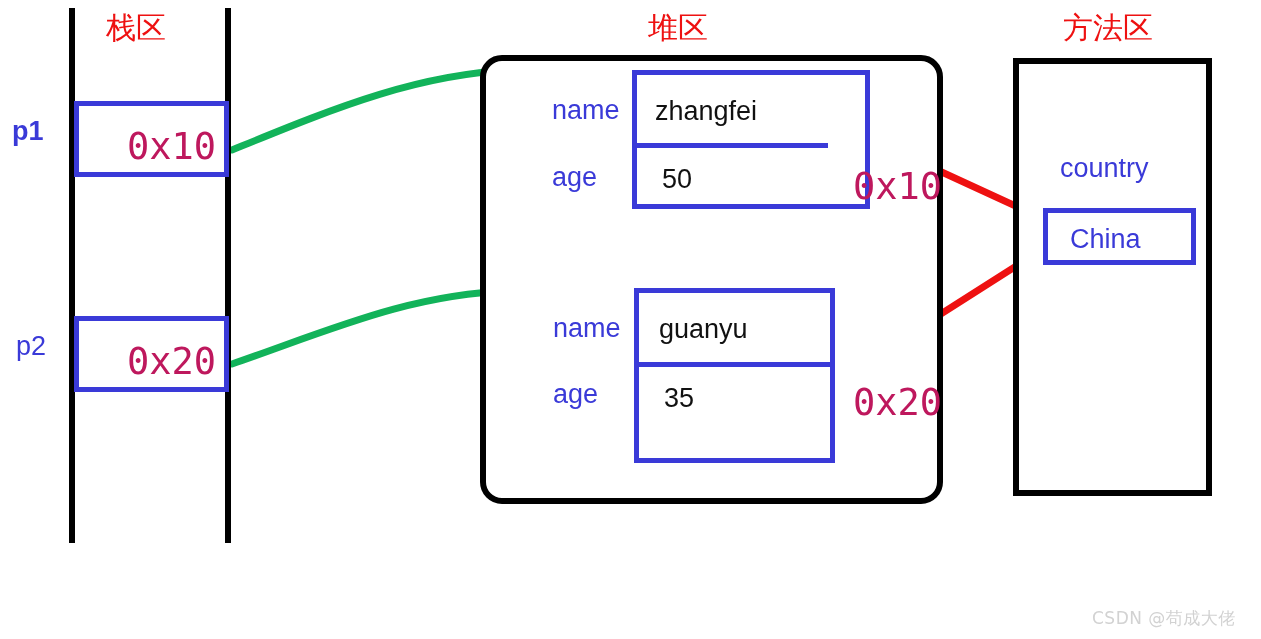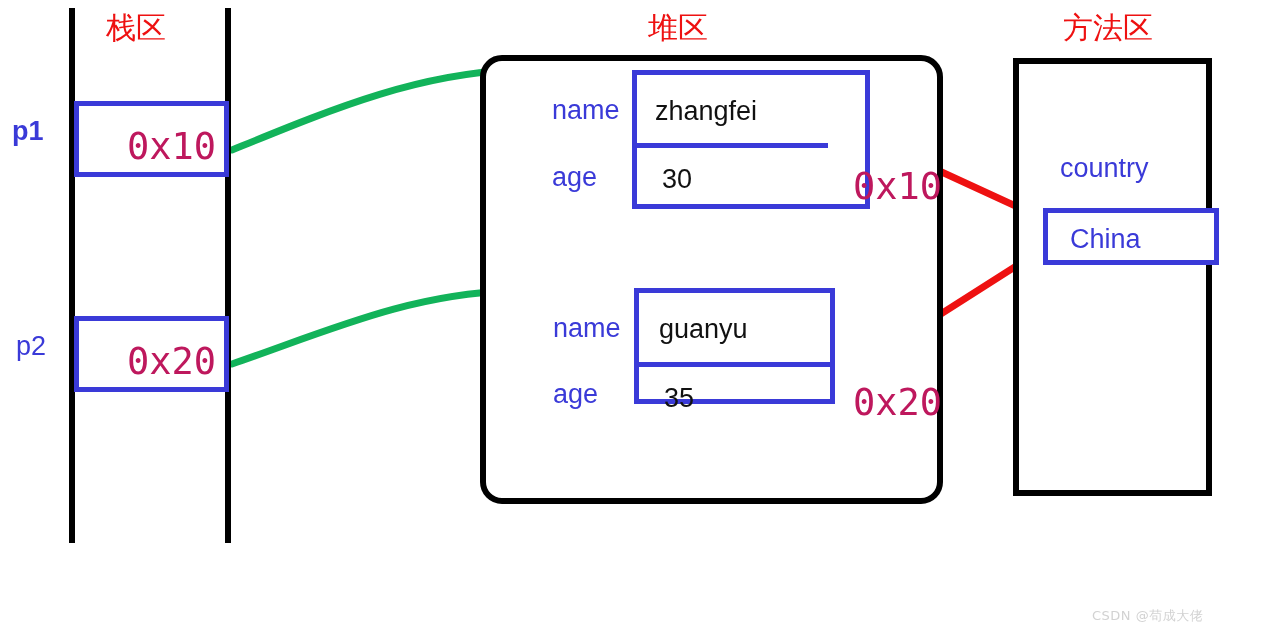--- a/index.html
+++ b/index.html
@@ -74,21 +74,21 @@
   .heap-box {
     position: absolute;
     border: 6px solid #000000;
     border-radius: 22px;
     background: #ffffff;
     box-sizing: border-box;
   }
   .watermark {
     position: absolute;
     color: #d2d2d2;
-    font-size: 13px;
+    font-size: 17px;
     letter-spacing: 0.5px;
     font-family: "DejaVu Sans", sans-serif;
   }
 </style>
 </head>
 <body>
 
 <div id="canvas">
 
   <svg class="svg-layer" viewBox="0 0 1261 639">
@@ -128,37 +128,37 @@
   </div>
 
   <div class="heap-box" style="left:480px; top:55px; width:463px; height:449px;"></div>
 
   <div class="lbl blue-label" style="left:552px; top:97px;">name</div>
   <div class="lbl blue-label" style="left:552px; top:164px;">age</div>
 
   <div class="box-blue" style="left:632px; top:70px; width:238px; height:139px;">
     <div class="divider-blue" style="left:0px; top:68px; width:191px; height:5px;"></div>
     <div class="lbl black-val" style="left:18px; top:23px;">zhangfei</div>
-    <div class="lbl black-val" style="left:25px; top:91px;">30</div>
+    <div class="lbl black-val" style="left:25px; top:91px;">50</div>
   </div>
   <div class="lbl green-addr" style="left:853px; top:168px;">0x10</div>
 
   <div class="lbl blue-label" style="left:553px; top:315px;">name</div>
   <div class="lbl blue-label" style="left:553px; top:381px;">age</div>
 
-  <div class="box-blue" style="left:634px; top:288px; width:201px; height:116px;">
+  <div class="box-blue" style="left:634px; top:288px; width:201px; height:175px;">
     <div class="divider-blue" style="left:0px; top:69px; width:191px; height:5px;"></div>
     <div class="lbl black-val" style="left:20px; top:23px;">guanyu</div>
     <div class="lbl black-val" style="left:25px; top:92px;">35</div>
   </div>
   <div class="lbl green-addr" style="left:853px; top:384px;">0x20</div>
 
   <div class="method-box" style="left:1013px; top:58px; width:199px; height:438px;"></div>
 
   <div class="lbl blue-label" style="left:1060px; top:155px;">country</div>
 
-  <div class="box-blue" style="left:1043px; top:208px; width:176px; height:57px;">
+  <div class="box-blue" style="left:1043px; top:208px; width:153px; height:57px;">
     <div class="lbl blue-val" style="left:22px; top:13px;">China</div>
   </div>
 
   <div class="watermark" style="left:1092px; top:607px;">CSDN @苟成大佬</div>
 
 </div>
 
 </body></html>

